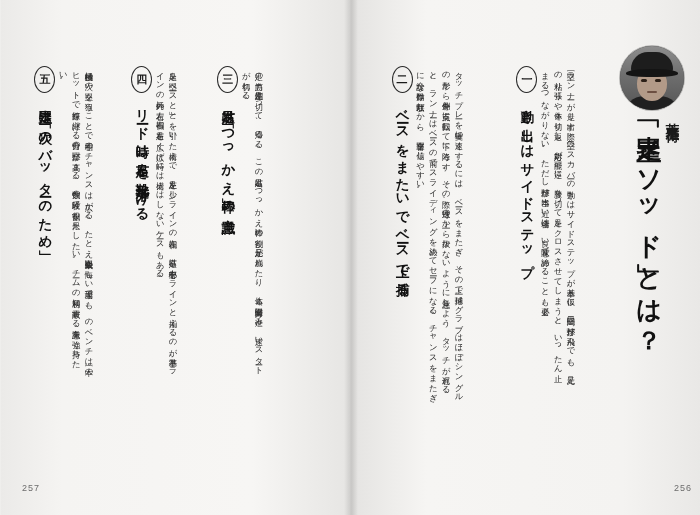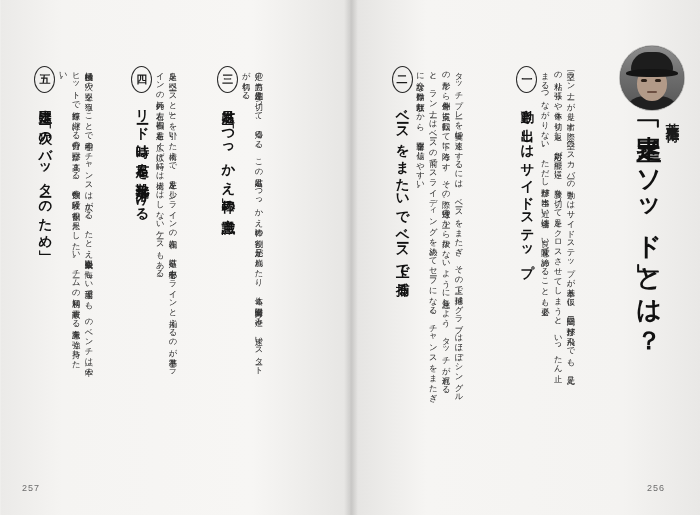--- a/index.html
+++ b/index.html
@@ -212,21 +212,21 @@
   
   .folio {
     position: absolute;
     bottom: 22px;
     font-family: "Liberation Sans", sans-serif;
     font-size: 9px;
     color: #6c6c6c;
     letter-spacing: 1px;
   }
   .folio-left { left: 22px; }
-  .folio-right { right: 35px; }
+  .folio-right { right: 8px; }
 </style>
 </head>
 <body>
 
 <div class="spread">
   <div class="page-bg-left"></div>
   <div class="page-bg-right"></div>
   <div class="faint-stripes"></div>
   <div class="gutter"></div>
 

